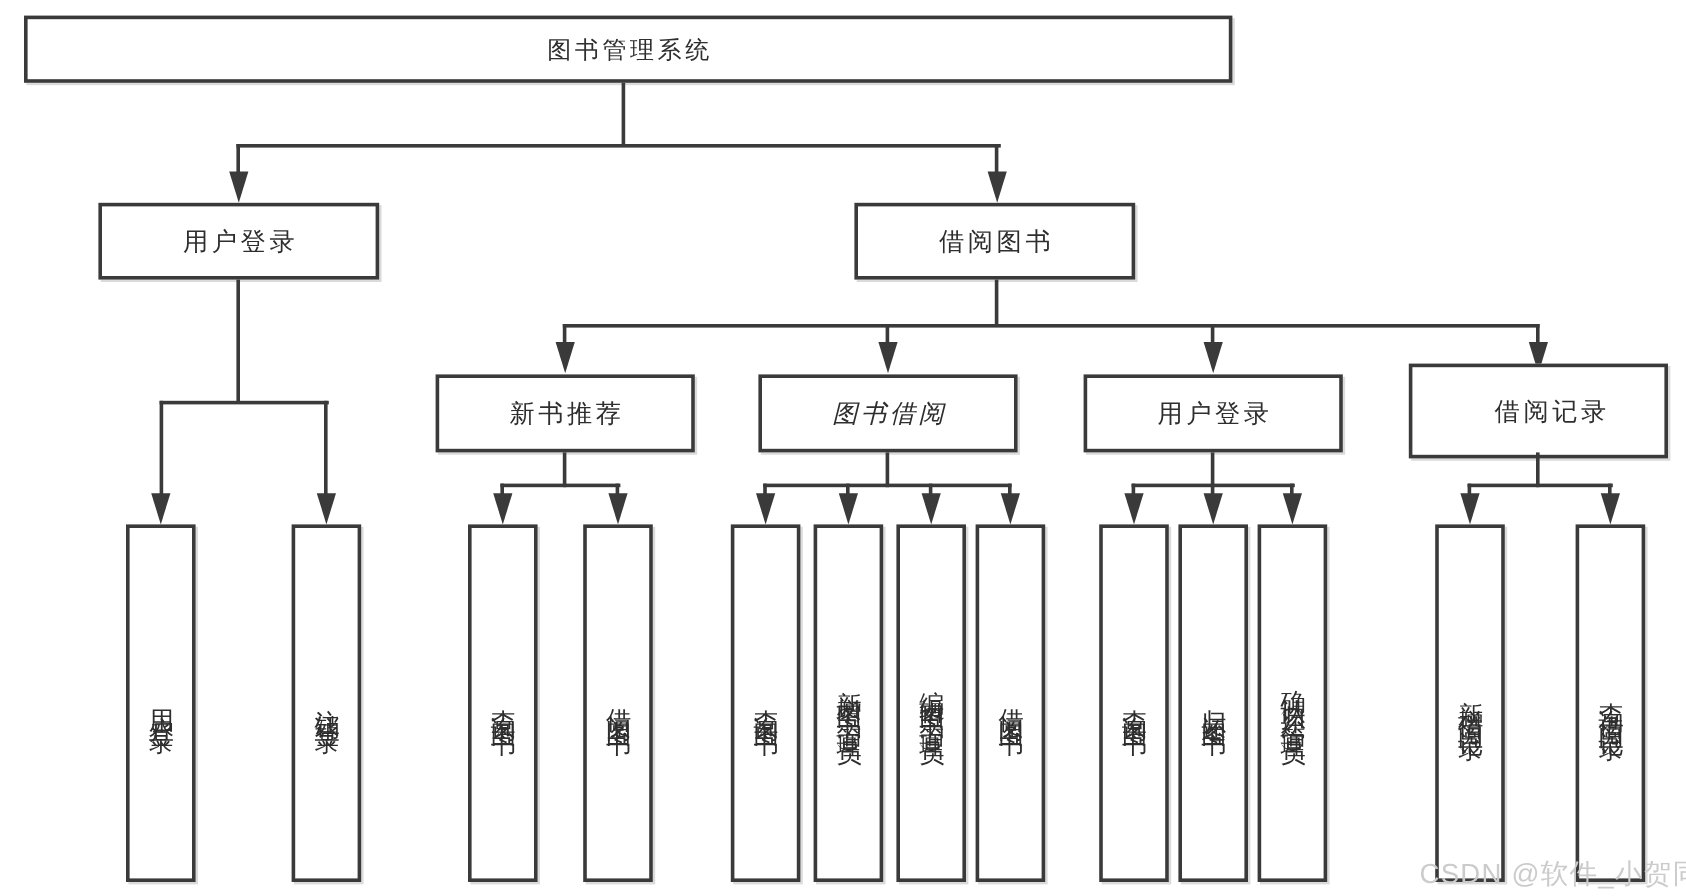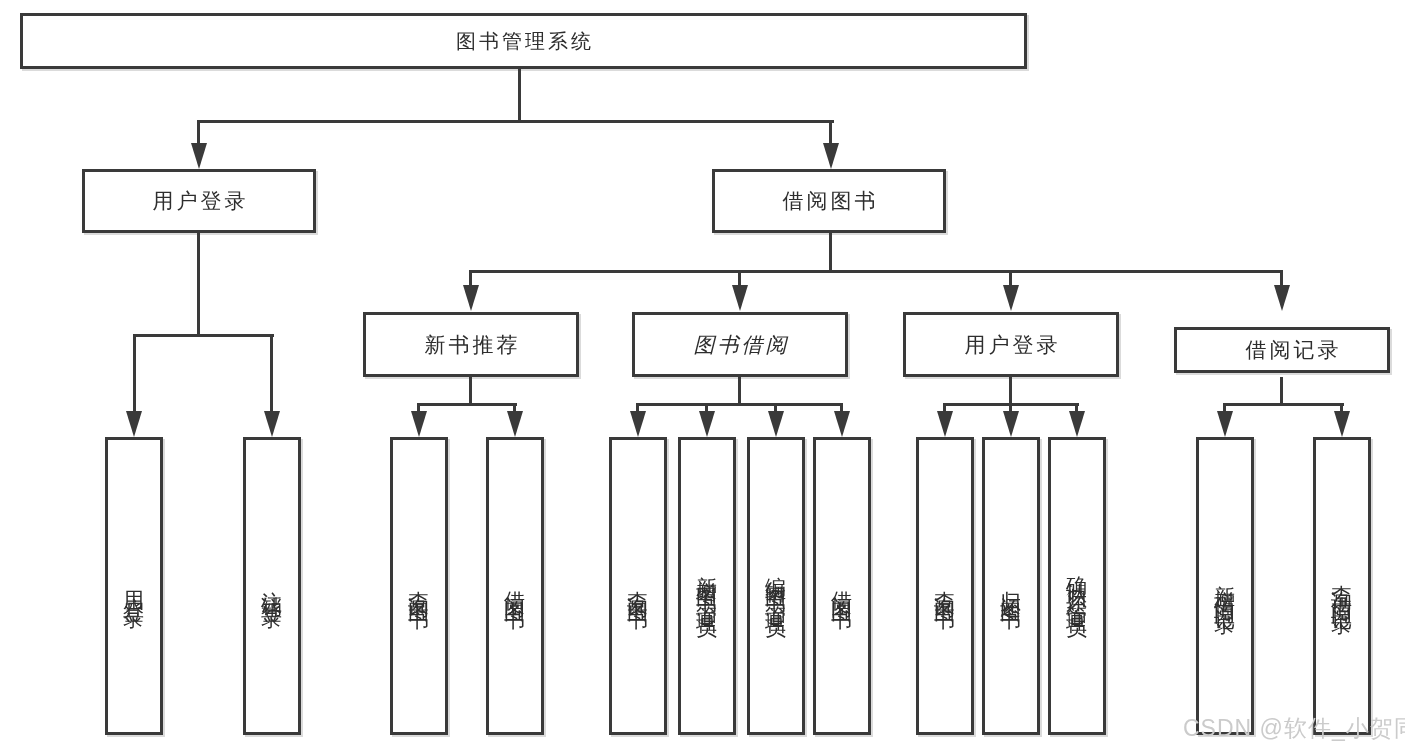--- a/index.html
+++ b/index.html
@@ -97,21 +97,21 @@
 
   <div class="node h-node" style="left:363px;top:312px;width:216px;height:65px;">
     <span>新书推荐</span>
   </div>
   <div class="node h-node" style="left:632px;top:312px;width:216px;height:65px;font-style:italic;">
     <span>图书借阅</span>
   </div>
   <div class="node h-node" style="left:903px;top:312px;width:216px;height:65px;">
     <span>用户登录</span>
   </div>
-  <div class="node h-node" style="left:1174px;top:327px;width:216px;height:46px;padding-left:20px;">
+  <div class="node h-node" style="left:1174px;top:303px;width:216px;height:79px;padding-left:20px;">
     <span>借阅记录</span>
   </div>
 
   <div class="vline" style="left:469px;top:377px;height:29px;"></div>
   <div class="hline" style="left:417px;top:403px;width:100px;"></div>
   <div class="vline" style="left:417px;top:403px;height:12px;"></div>
   <div class="arrow" style="left:411px;top:411px;"></div>
   <div class="vline" style="left:513px;top:403px;height:12px;"></div>
   <div class="arrow" style="left:507px;top:411px;"></div>
 

